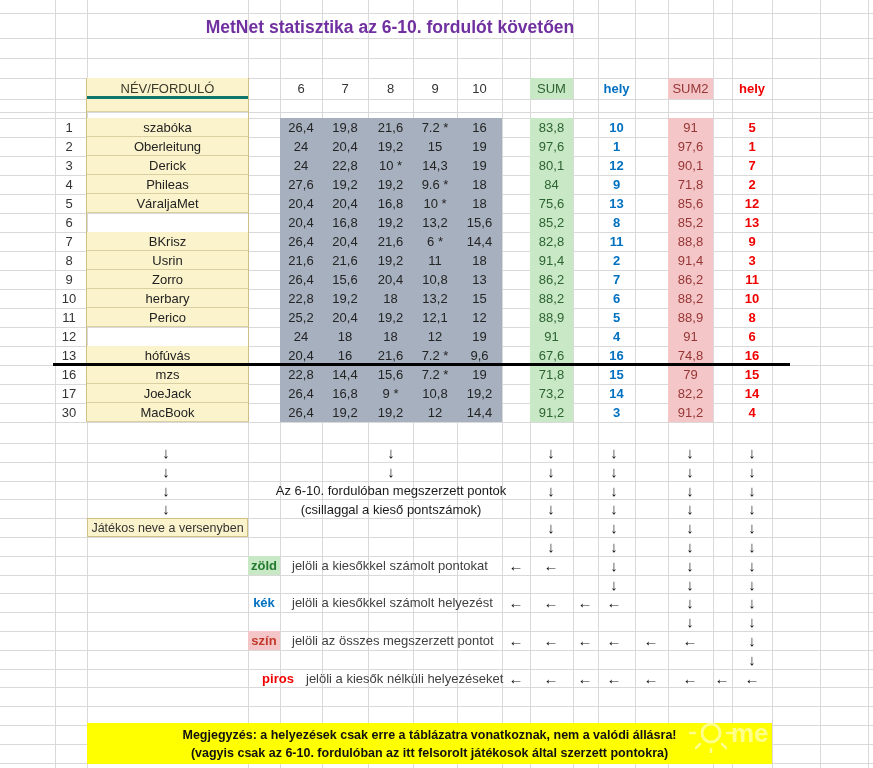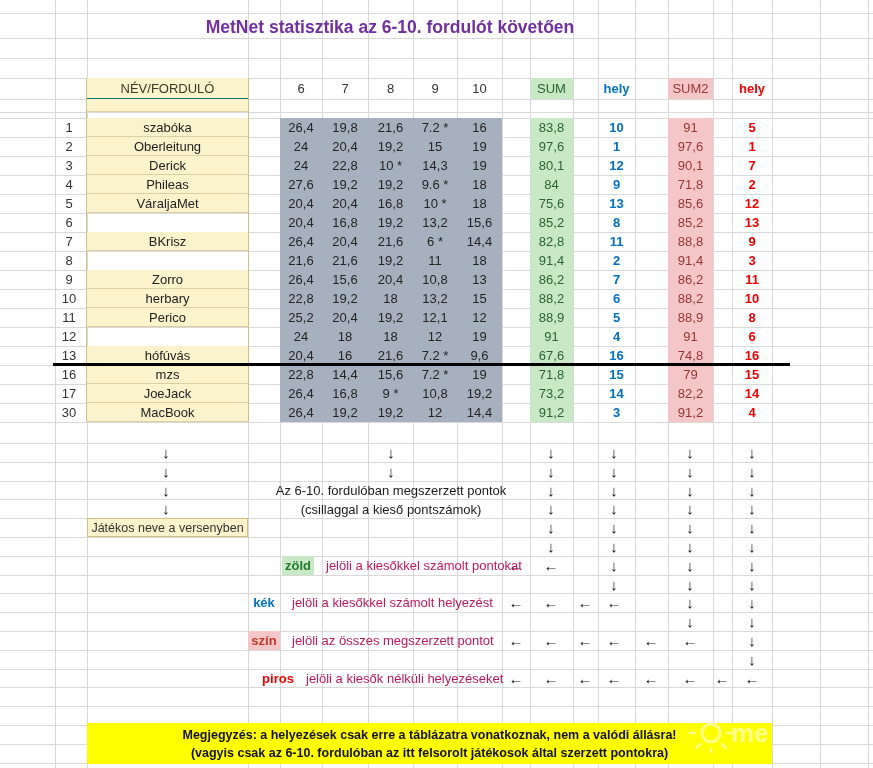--- a/index.html
+++ b/index.html
@@ -18,21 +18,21 @@
   #fill-pink{left:668px;top:118px;width:45px;height:304px;background:var(--sum2-pink-bg,#f5c6c8);}
   #name-frame{left:86px;top:78px;width:163px;height:344px;border:1px solid #cfc186;box-sizing:border-box;}
 
   
   #title{position:absolute;left:130px;top:15px;width:520px;height:24px;line-height:24px;
          text-align:center;font-size:17.5px;font-weight:bold;color:var(--title-purple,#7030a0);}
 
   
   .hdr{position:absolute;top:78px;height:21px;line-height:21px;text-align:center;font-size:13px;}
   #h-name{left:87px;width:161px;background:var(--cell-yellow,#fbf3cc);color:#3a3a2a;
-          border-bottom:1px solid #0f766e;box-sizing:border-box;}
+          border-bottom:3px solid #0f766e;box-sizing:border-box;}
   #strip-yellow{position:absolute;left:87px;top:99px;width:161px;height:13px;
           background:var(--cell-yellow,#fbf3cc);border-bottom:1px solid #d9cfa0;box-sizing:border-box;}
   .h-round{color:#333;}
   #h-r6{left:280px;width:42px;} #h-r7{left:322px;width:46px;} #h-r8{left:368px;width:45px;}
   #h-r9{left:413px;width:44px;} #h-r10{left:457px;width:45px;}
   #h-sum{left:530px;width:43px;background:var(--sum-green-bg,#c8e8c6);color:var(--sum-green-text,#2d6331);}
   #h-hely{left:598px;width:37px;color:var(--hely-blue,#0070c0);font-weight:bold;}
   #h-sum2{left:668px;width:45px;background:var(--sum2-pink-bg,#f5c6c8);color:var(--sum2-red-text,#953634);}
   #h-hely2{left:732px;width:40px;color:var(--hely-red,#f00000);font-weight:bold;}
 
@@ -62,22 +62,22 @@
         text-align:center;font-size:13px;color:#1a1a1a;white-space:nowrap;}
   #note1{top:481px;} #note2{top:500px;}
   #player-note{position:absolute;left:87px;top:518px;width:161px;height:19px;line-height:18px;
         text-align:center;font-size:12.5px;color:#333;background:var(--cell-yellow,#fbf3cc);
         border:1px solid #cfc186;box-sizing:border-box;}
 
   
   .legend-chip{position:absolute;left:248px;width:32px;height:19px;line-height:19px;
         text-align:center;font-weight:bold;font-size:13px;}
   .legend-text{position:absolute;left:292px;height:19px;line-height:19px;font-size:13px;
-        color:#be185d;white-space:nowrap;}
-  .lg-0{top:556px;margin-left:34px;} .lg-1{top:593px;} .lg-2{top:631px;} .lg-3{top:669px;padding-left:14px;}
+        color:#404040;white-space:nowrap;}
+  .lg-0{top:556px;} .lg-1{top:593px;} .lg-2{top:631px;} .lg-3{top:669px;padding-left:14px;}
   .chip-green{background:var(--sum-green-bg,#c8e8c6);color:#217a2d;}
   .chip-blue{color:var(--hely-blue,#0070c0);}
   .chip-pink{background:var(--sum2-pink-bg,#f5c6c8);color:#c0392b;}
   .chip-red{color:var(--hely-red,#f00000);}
 
   
   #footer{position:absolute;left:87px;top:723px;width:685px;height:41px;
         background:var(--note-yellow,#ffff00);text-align:center;}
   #footer .fline{height:18px;line-height:18px;font-size:12.5px;font-weight:bold;color:#111;white-space:nowrap;}
   #footer .fline:first-child{margin-top:3px;}
@@ -260,20 +260,21 @@
       <span class="cell c-r8">21,6</span>
       <span class="cell c-r9">6 *</span>
       <span class="cell c-r10">14,4</span>
       <span class="cell c-sum">82,8</span>
       <span class="cell c-hely">11</span>
       <span class="cell c-sum2">88,8</span>
       <span class="cell c-hely2">9</span>
     </div>
       <div class="trow" style="top: 251px;">
       <span class="cell c-rank">8</span>
+      <span class="cell c-name">Usrin</span>
       <span class="cell c-r6">21,6</span>
       <span class="cell c-r7">21,6</span>
       <span class="cell c-r8">19,2</span>
       <span class="cell c-r9">11</span>
       <span class="cell c-r10">18</span>
       <span class="cell c-sum">91,4</span>
       <span class="cell c-hely">2</span>
       <span class="cell c-sum2">91,4</span>
       <span class="cell c-hely2">3</span>
     </div>

